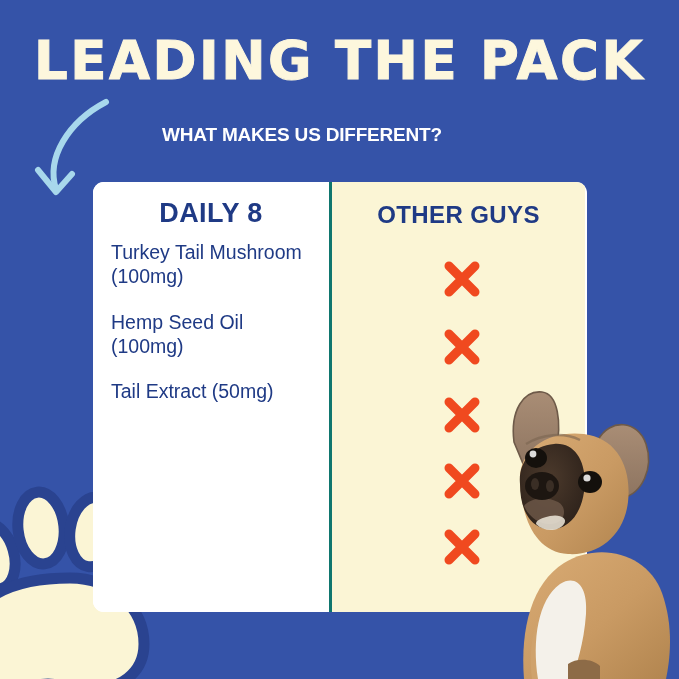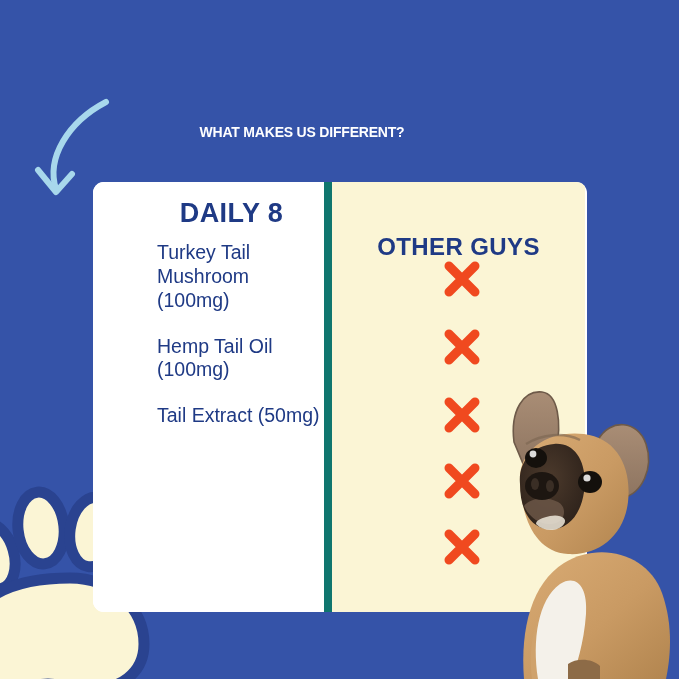--- a/index.html
+++ b/index.html
@@ -59,21 +59,21 @@
   }
   #subtitle {
     position: absolute;
     left: 0;
     top: 125px;
     width: 604px;
     text-align: center;
     color: #ffffff;
     font-family: "Liberation Sans", sans-serif;
     font-weight: bold;
-    font-size: 14px;
+    font-size: 19px;
     letter-spacing: -0.2px;
     line-height: 1;
     white-space: nowrap;
   }
 
   
   #card {
     position: absolute;
     left: 93px;
     top: 182px;
@@ -85,42 +85,40 @@
     background: #ffffff;
   }
   .panel {
     position: relative;
     height: 100%;
     box-sizing: border-box;
   }
   #panel-daily8 {
     width: 239px;
     background: #ffffff;
-    border-right: 8px solid #0f766e;
-    padding-left: 46px;
+    border-right: 3px solid #0f766e;
   }
   #panel-other {
     width: 253px;
     background: #fbf5d5;
   }
   .col-head {
     text-align: center;
     color: #1f3a85;
     font-family: "Liberation Sans", sans-serif;
     font-weight: bold;
     font-size: 27px;
     letter-spacing: 0.4px;
     padding-top: 17px;
     line-height: 1.05;
     white-space: nowrap;
   }
   #panel-other .col-head {
     font-size: 24px;
-    padding-top: 36px;
-    margin-top: 16px;
+    padding-top: 20px;
   }
 
   
   #ing-list {
     list-style: none;
     margin: 0;
     padding: 14px 0 0 18px;
   }
   #ing-list li {
     color: #1f3a85;
@@ -178,29 +176,30 @@
       <ellipse cx="180" cy="100" rx="21" ry="32" transform="rotate(22 180 100)"></ellipse>
       <path d="M112 108c42 0 74 30 74 66 0 30-25 46-56 46-16 0-26-6-40-6-18 0-28 8-46 8-26 0-42-16-42-40 0-40 34-74 110-74z"></path>
     </g>
   </svg>
 
   <svg id="arrow" viewBox="0 0 110 120" aria-hidden="true">
     <path d="M84 14 C 46 34, 24 70, 34 101" fill="none" stroke="#a8d8ec" stroke-width="6" stroke-linecap="round"></path>
     <path d="M16 82 L 34 104 L 50 86" fill="none" stroke="#a8d8ec" stroke-width="6" stroke-linecap="round" stroke-linejoin="round"></path>
   </svg>
 
+  <div id="title">LEADING THE PACK</div>
   <div id="subtitle">WHAT MAKES US DIFFERENT?</div>
 
   <div id="card">
 
     <div class="panel" id="panel-daily8">
       <div class="col-head">DAILY 8</div>
       <ul id="ing-list">
         <li>Turkey Tail Mushroom (100mg)</li>
-        <li>Hemp Tail Oil (100mg)</li>
+        <li>Hemp Seed Oil (100mg)</li>
         <li>Tail Extract (50mg)</li>
       </ul>
     </div>
 
     <div class="panel" id="panel-other">
       <div class="col-head">OTHER GUYS</div>
 
       <div id="x-col">
         <div class="xmark" style="top:75px">
           <svg viewBox="0 0 44 44">

